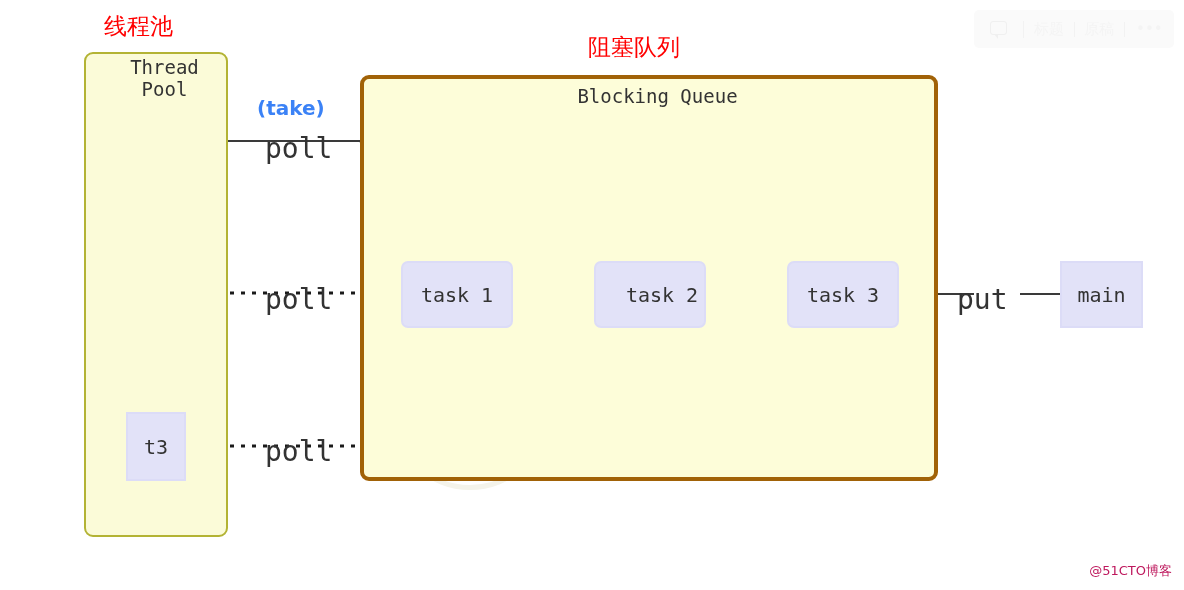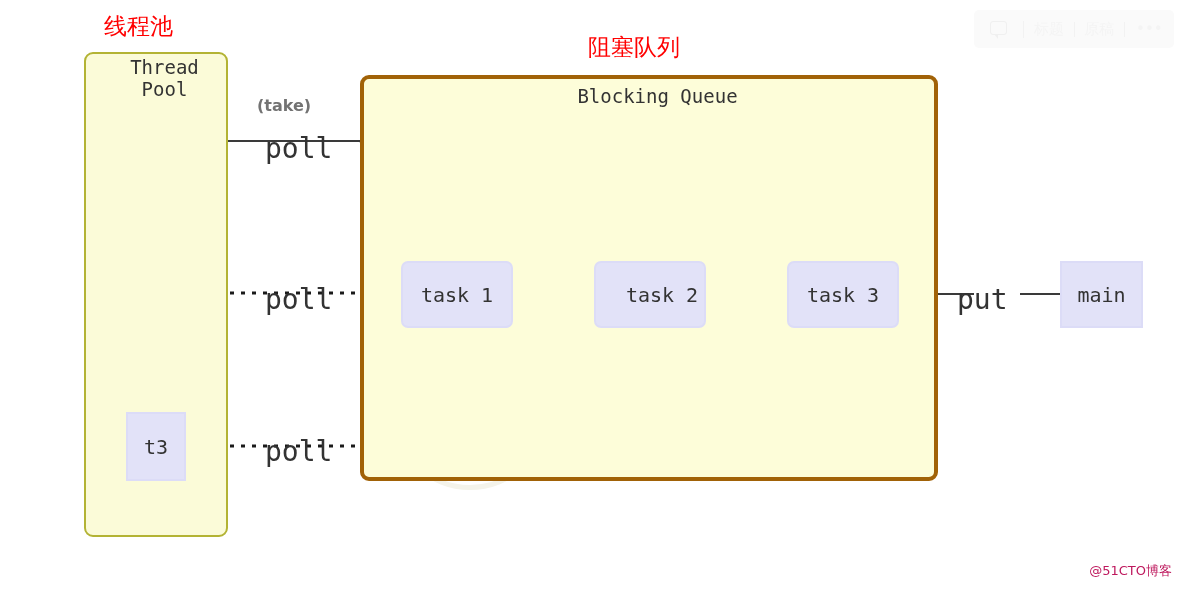--- a/index.html
+++ b/index.html
@@ -201,23 +201,23 @@
     white-space: nowrap;
   }
   #label-poll1 { left: 265px; top: 132px; }
   #label-poll2 { left: 265px; top: 283px; }
   #label-poll3 { left: 265px; top: 435px; }
   #label-put   { left: 941px; top: 283px; margin-left: 16px; }
   #label-take {
     position: absolute;
     left: 257px;
     top: 96px;
-    font-size: 16px;
+    font-size: 20px;
     font-weight: bold;
-    color: #737373;
+    color: #3b82f6;
     font-family: "DejaVu Sans", "Liberation Sans", sans-serif;
     z-index: 6;
   }
 </style>
 </head>
 <body>
 
 <div id="stage">
 
   <div class="wm-toolbar">

